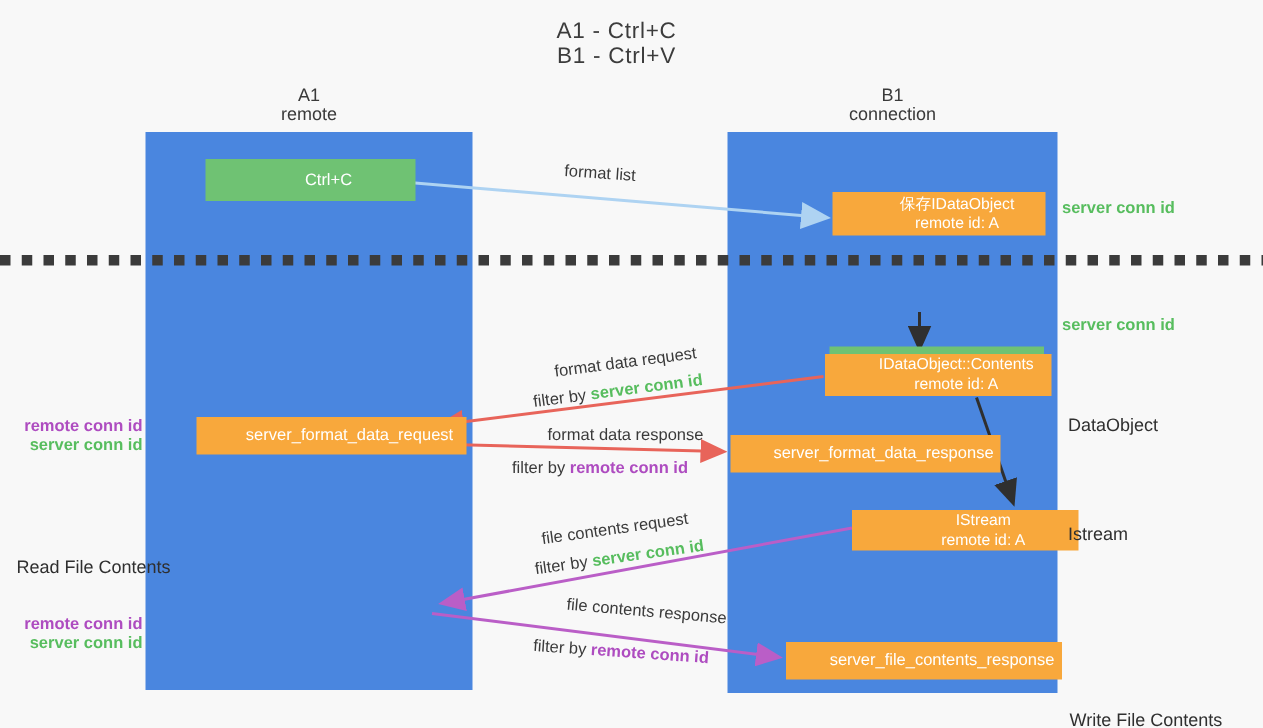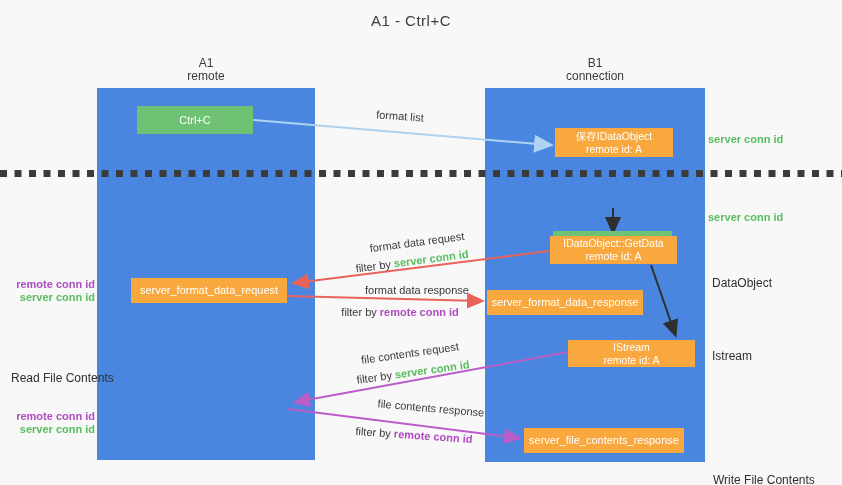--- a/index.html
+++ b/index.html
@@ -28,21 +28,21 @@
   }
   .lane-left{left:97px;top:88px;width:218px;height:372px;}
   .lane-right{left:485px;top:88px;width:220px;height:374px;}
   .overlay{
     position:absolute;left:0;top:0;width:842px;height:485px;
     pointer-events:none;
   }
   .node{
     position:absolute;display:flex;align-items:center;justify-content:center;
     flex-direction:column;color:#ffffff;text-align:right;
-    font-size:11px;line-height:13px;white-space:nowrap;
+    font-size:11px;line-height:13px;white-space:nowrap;padding-left:24px;
   }
   .node.green{background:#6fc273;}
   .node.orange{background:#f8a83c;}
   .node .l2{font-size:10.5px;}
   .caption{
     position:absolute;white-space:nowrap;color:#3a3a3a;
     font-size:11px;
   }
   .kw-green{color:#57bd5e;font-weight:bold;}
   .kw-purple{color:#ae4cc0;font-weight:bold;}
@@ -57,20 +57,21 @@
   }
   .left-stack .black{color:#2f2f2f;font-size:12px;font-weight:normal;}
 </style>
 </head>
 <body>
 
 <div class="stage">
 
   <div class="title">
     <div>A1 - Ctrl+C</div>
+    <div>B1 - Ctrl+V</div>
   </div>
 
   <div class="col-header" style="left:146px;top:57px;">
     <div>A1</div>
     <div>remote</div>
   </div>
   <div class="col-header" style="left:535px;top:57px;">
     <div>B1</div>
     <div>connection</div>
   </div>
@@ -118,21 +119,21 @@
   <div class="node orange" style="left:555px;top:128px;width:118px;height:29px;">
     <div class="l2">保存IDataObject</div>
     <div class="l2">remote id: A</div>
   </div>
 
   <div class="node green" style="left:553px;top:183px;width:119px;height:24px;margin-top:48px;">
     <div>Ctrl+V</div>
   </div>
 
   <div class="node orange" style="left:550px;top:236px;width:127px;height:28px;">
-    <div class="l2">IDataObject::GetData</div>
+    <div class="l2">IDataObject::Contents</div>
     <div class="l2">remote id: A</div>
   </div>
 
   <div class="node orange" style="left:131px;top:278px;width:156px;height:25px;">
     <div>server_format_data_request</div>
   </div>
 
   <div class="node orange" style="left:487px;top:290px;width:156px;height:25px;">
     <div>server_format_data_response</div>
   </div>

